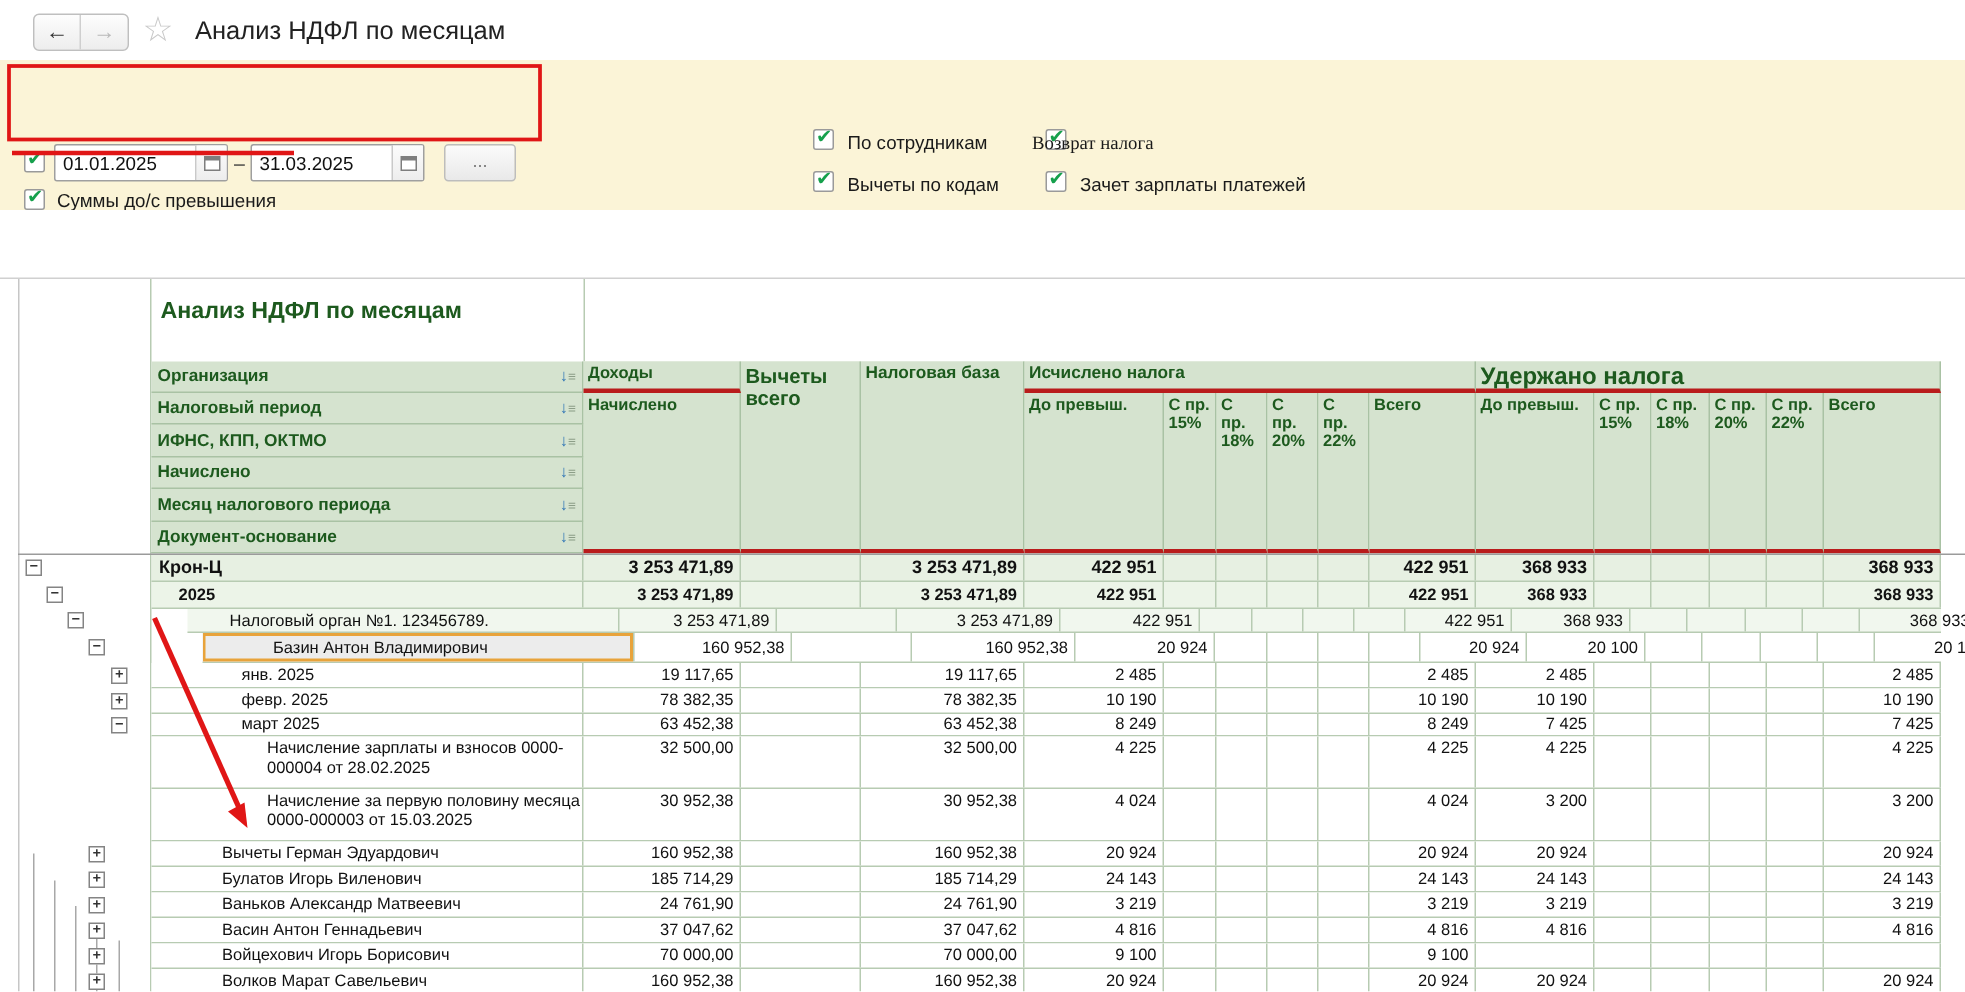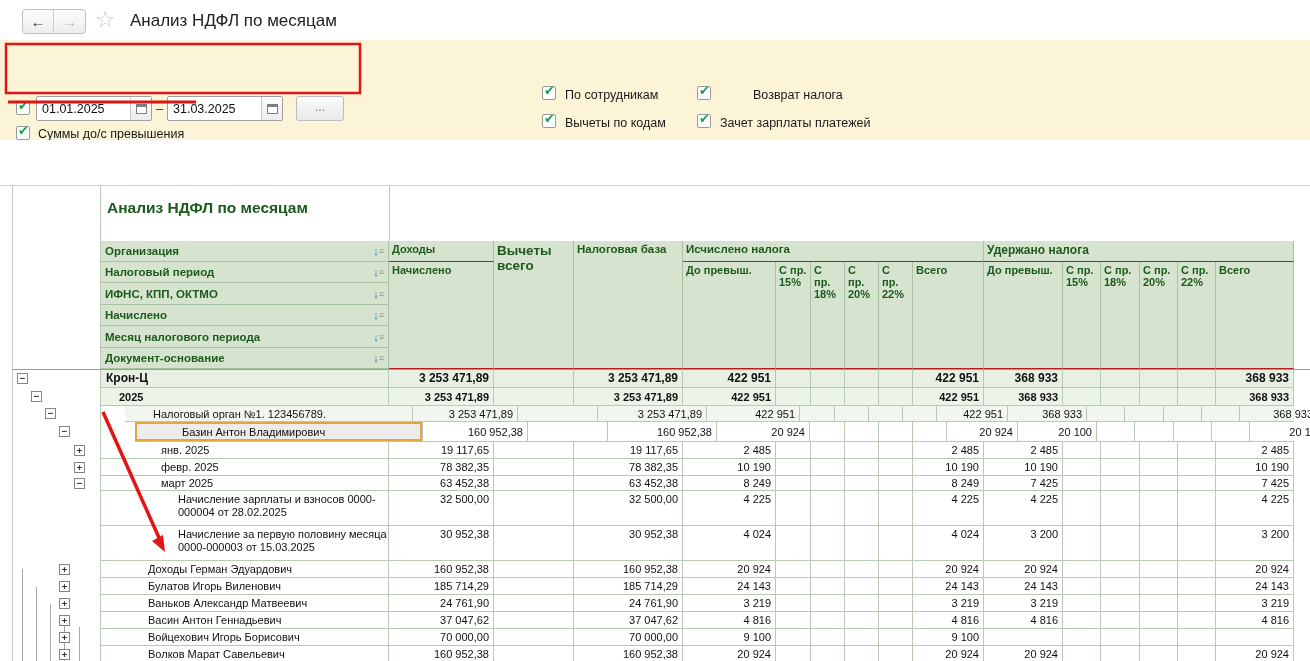--- a/index.html
+++ b/index.html
@@ -53,21 +53,21 @@
   .treeline { position:absolute; background:#A8A8A8; }
   .exp { position:absolute; width:11px; height:11px; border:1px solid #848484; background:#fff; color:#333; font:bold 9px/9px "DejaVu Sans Mono",monospace; text-align:center; z-index:3; }
   .freezeline { position:absolute; left:12px; top:183px; width:1298px; height:1px; background:#9B9B9B; z-index:2; }
 
   .sheet { position:absolute; left:100px; top:0; width:1193px; height:476px; border-left:1px solid #B7CBB2; }
   .sheet-title { position:absolute; left:0; top:0; width:1193px; height:55px; }
   .sheet-title .ttext { position:absolute; left:6px; top:13px; font-size:15.5px; font-weight:bold; color:#1D5A1E; }
   .tdiv { position:absolute; left:288px; top:0; width:1px; height:55px; background:#B7CBB2; }
 
   .thead { position:absolute; left:0; top:55px; width:1193px; height:128px; background:#D5E3CF; border-bottom:1px solid #9B9B9B; }
-  .hcell { position:absolute; border-right:1px solid #A9C2A4; border-bottom:1px solid #b91c1c; background:#D5E3CF; color:#1D5A1E; font-weight:bold; font-size:11px; padding:2px 3px; overflow:hidden; }
+  .hcell { position:absolute; border-right:1px solid #A9C2A4; border-bottom:3px solid #b91c1c; background:#D5E3CF; color:#1D5A1E; font-weight:bold; font-size:11px; padding:2px 3px; overflow:hidden; }
   .hcell.big { font-size:13.5px; line-height:15px; }
   .hrow { position:absolute; left:0; width:288px; height:21px; border-right:1px solid #A9C2A4; border-bottom:1px solid #A9C2A4; color:#1D5A1E; font-weight:bold; font-size:11.5px; display:flex; align-items:center; padding:0 4px;gap:32px; }
   .sorticon { margin-left:auto; display:inline-flex; align-items:center; }
   .sorticon b { color:#2E74B5; font-size:11px; }
   .sorticon i { font-style:normal; color:#8C9E88; font-size:9px; }
 
   .rows { position:absolute; left:0; top:183px; width:1193px; }
   .trow { display:grid; grid-template-columns:288px 105px 80px 109px 93px 35px 34px 34px 34px 71px 79px 38px 39px 38px 38px 78px; border-bottom:1px solid #B7CBB2; background:#fff; }
   .tc { border-right:1px solid #B7CBB2; font-size:11px; color:#111; display:flex; align-items:center; overflow:hidden; }
   .tc.num { justify-content:flex-end; padding-right:4px; white-space:nowrap; }
@@ -123,21 +123,21 @@
     <div class="combo" style="left:107px;top:104px;width:410px;">
       <span class="cval">Крон-Ц</span>
       <span class="combobtn">▼</span>
     </div>
 
     <span class="cb" style="position:absolute;left:542px;top:46px;"></span>
     <span class="flabel" style="position:absolute;left:565px;top:48px;">По сотрудникам</span>
     <span class="cb" style="position:absolute;left:542px;top:74px;"></span>
     <span class="flabel" style="position:absolute;left:565px;top:76px;">Вычеты по кодам</span>
     <span class="cb" style="position:absolute;left:697px;top:46px;"></span>
-    <span class="flabel" style="position:absolute;left:753px;top:48px;">Возврат налога</span>
+    <span class="flabel" style="position:absolute;left:688px;top:48px;font-family:Liberation Serif, serif;">Возврат налога</span>
     <span class="cb" style="position:absolute;left:697px;top:74px;"></span>
     <span class="flabel" style="position:absolute;left:720px;top:76px;">Зачет зарплаты платежей</span>
   </div>
 
   <div class="toolbar">
     <div class="tbtn genbtn">
         <span>Сформировать</span>
       </div>
 
     <div class="tbtn" style="left:160px;top:150px;padding:0;">
@@ -286,21 +286,21 @@
                 <b>↓</b>
                 <i>≡</i>
               </span>
             </div>
           </div>
         <div class="hcell" style="left:288px;top:0;width:105px;height:21px;">Доходы</div>
         <div class="hcell big" style="left:393px;top:0;width:80px;height:128px;">Вычеты всего</div>
         <div class="hcell" style="left:288px;top:21px;width:105px;height:107px;">Начислено</div>
         <div class="hcell" style="left:473px;top:0;width:109px;height:128px;font-size:11.5px;">Налоговая база</div>
         <div class="hcell" style="left:582px;top:0;width:301px;height:21px;font-size:11.5px;">Исчислено налога</div>
-        <div class="hcell" style="left:883px;top:0;width:310px;height:21px;font-size:12px;">Удержано налога</div>
+        <div class="hcell" style="left:883px;top:0;width:310px;height:21px;font-size:16px;">Удержано налога</div>
         <div id="subheads">
             <div class="hcell" style="left: 582px; top: 21px; width: 93px; height: 107px;">До превыш.</div>
             <div class="hcell" style="left: 675px; top: 21px; width: 35px; height: 107px;">С пр. 15%</div>
             <div class="hcell" style="left: 710px; top: 21px; width: 34px; height: 107px;">С пр. 18%</div>
             <div class="hcell" style="left: 744px; top: 21px; width: 34px; height: 107px;">С пр. 20%</div>
             <div class="hcell" style="left: 778px; top: 21px; width: 34px; height: 107px;">С пр. 22%</div>
             <div class="hcell" style="left: 812px; top: 21px; width: 71px; height: 107px;">Всего</div>
             <div class="hcell" style="left: 883px; top: 21px; width: 79px; height: 107px;">До превыш.</div>
             <div class="hcell" style="left: 962px; top: 21px; width: 38px; height: 107px;">С пр. 15%</div>
             <div class="hcell" style="left: 1000px; top: 21px; width: 39px; height: 107px;">С пр. 18%</div>
@@ -467,21 +467,21 @@
             <div class="tc num"></div>
             <div class="tc num">4 024</div>
             <div class="tc num">3 200</div>
             <div class="tc num"></div>
             <div class="tc num"></div>
             <div class="tc num"></div>
             <div class="tc num"></div>
             <div class="tc num">3 200</div>
           </div>
           <div class="trow " style="height: 17px;">
-            <div class="tc lab" style="padding-left: 47px;">Доходы Герман Эдуардович</div>
+            <div class="tc lab" style="padding-left: 47px;">Вычеты Герман Эдуардович</div>
             <div class="tc num">160 952,38</div>
             <div class="tc num"></div>
             <div class="tc num">160 952,38</div>
             <div class="tc num">20 924</div>
             <div class="tc num"></div>
             <div class="tc num"></div>
             <div class="tc num"></div>
             <div class="tc num"></div>
             <div class="tc num">20 924</div>
             <div class="tc num">20 924</div>

